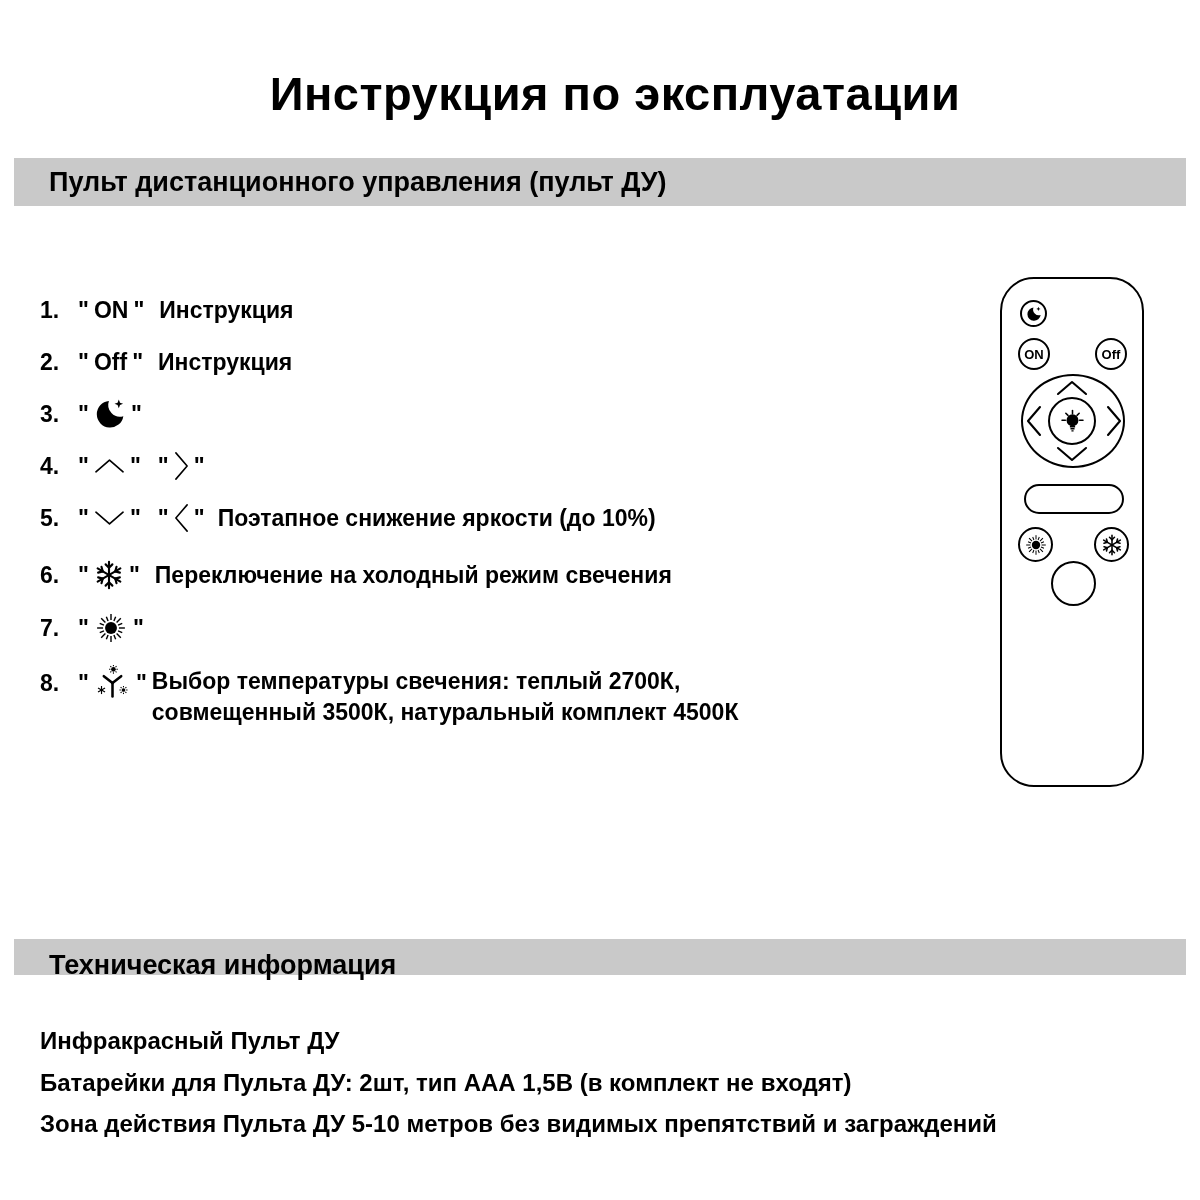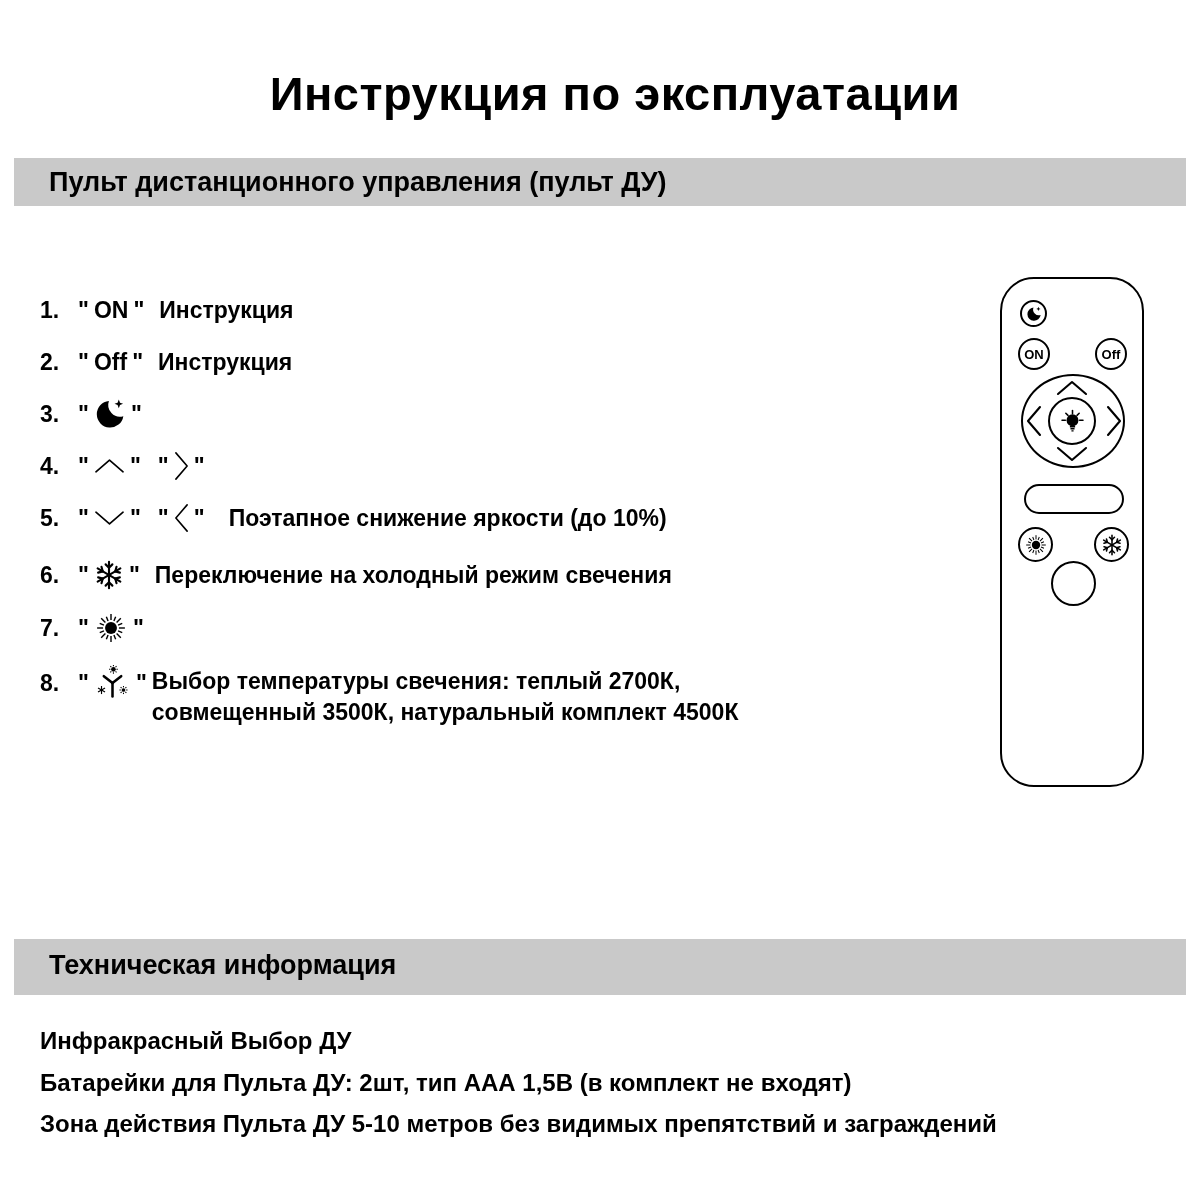--- a/index.html
+++ b/index.html
@@ -14,21 +14,21 @@
   .page-title{
     top:66px;left:30px;right:0;text-align:center;
     font-size:47px;font-weight:bold;letter-spacing:.5px;
   }
 
   .section-bar{
     left:14px;width:1172px;background:#c9c9c9;
     font-weight:bold;font-size:27px;padding-left:35px;
   }
   .bar-remote{top:158px;height:48px;line-height:48px;}
-  .bar-tech{top:939px;height:56px;line-height:52px;}
+  .bar-tech{top:939px;height:36px;line-height:52px;}
 
   
   .row{
     position:absolute;left:40px;display:flex;align-items:center;height:36px;
     font-weight:bold;font-size:23px;white-space:nowrap;
   }
   .row .num{width:33px;flex:none;}
   .q{margin:0 5px;}
   .desc{margin-left:10px;}
   .gap{width:7px;flex:none;}
@@ -220,21 +220,21 @@
   <svg class="icon sw-thin" width="31" height="16">
       <use href="#sym-chevron-down"></use>
     </svg>
   <span class="q">"</span>
   <span class="gap"></span>
   <span class="q">"</span>
   <svg class="icon sw-thin" width="15" height="30">
       <use href="#sym-chevron-left"></use>
     </svg>
   <span class="q">"</span>
-  <span class="desc" style="margin-left:19px">Поэтапное снижение яркости (до 10%)</span>
+  <span class="desc" style="margin-left:8px">Поэтапное снижение яркости (до 10%)</span>
 </div>
 
 <div class="row" style="top:557px">
   <span class="num">6.</span>
   <span class="q">"</span>
   <svg class="icon sw-thin" width="30" height="30">
       <use href="#sym-snowflake"></use>
     </svg>
   <span class="q">"</span>
   <span class="desc">Переключение на холодный режим свечения</span>
@@ -306,15 +306,15 @@
         <use href="#sym-snowflake"></use>
       </svg>
   </div>
   <div class="rc-circle rc-plain"></div>
 </div>
 
 <div class="abs section-bar bar-tech">
   <span>Техническая информация</span>
 </div>
 
-<div class="tech-line" style="top:1027px">Инфракрасный Выбор ДУ</div>
+<div class="tech-line" style="top:1027px">Инфракрасный Пульт ДУ</div>
 <div class="tech-line" style="top:1069px">Батарейки для Пульта ДУ: 2шт, тип ААА 1,5В (в комплект не входят)</div>
 <div class="tech-line" style="top:1110px">Зона действия Пульта ДУ 5-10 метров без видимых препятствий и заграждений</div>
 
 </body></html>

